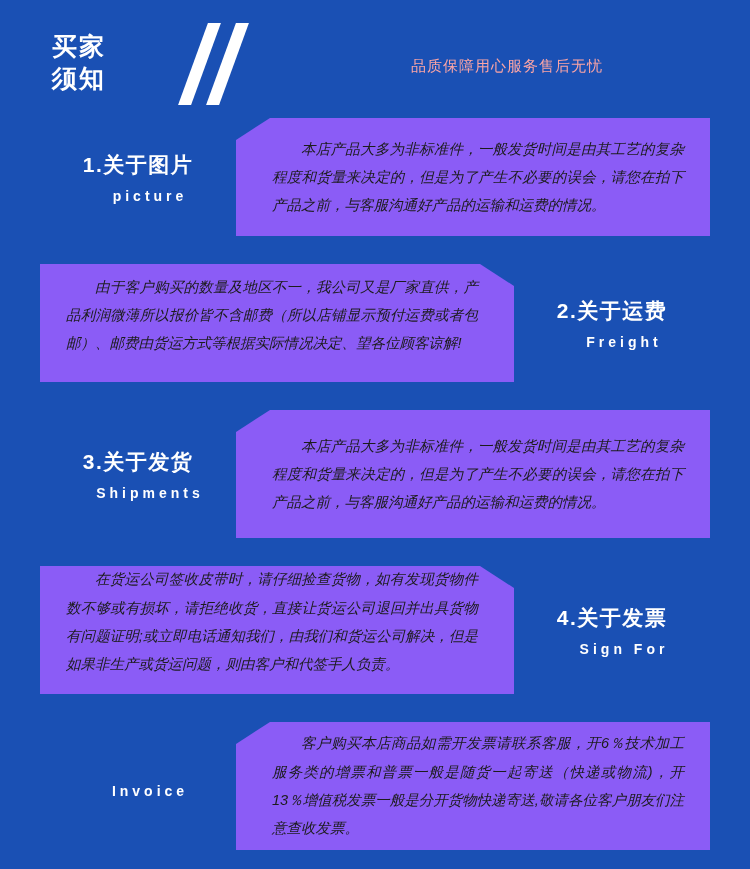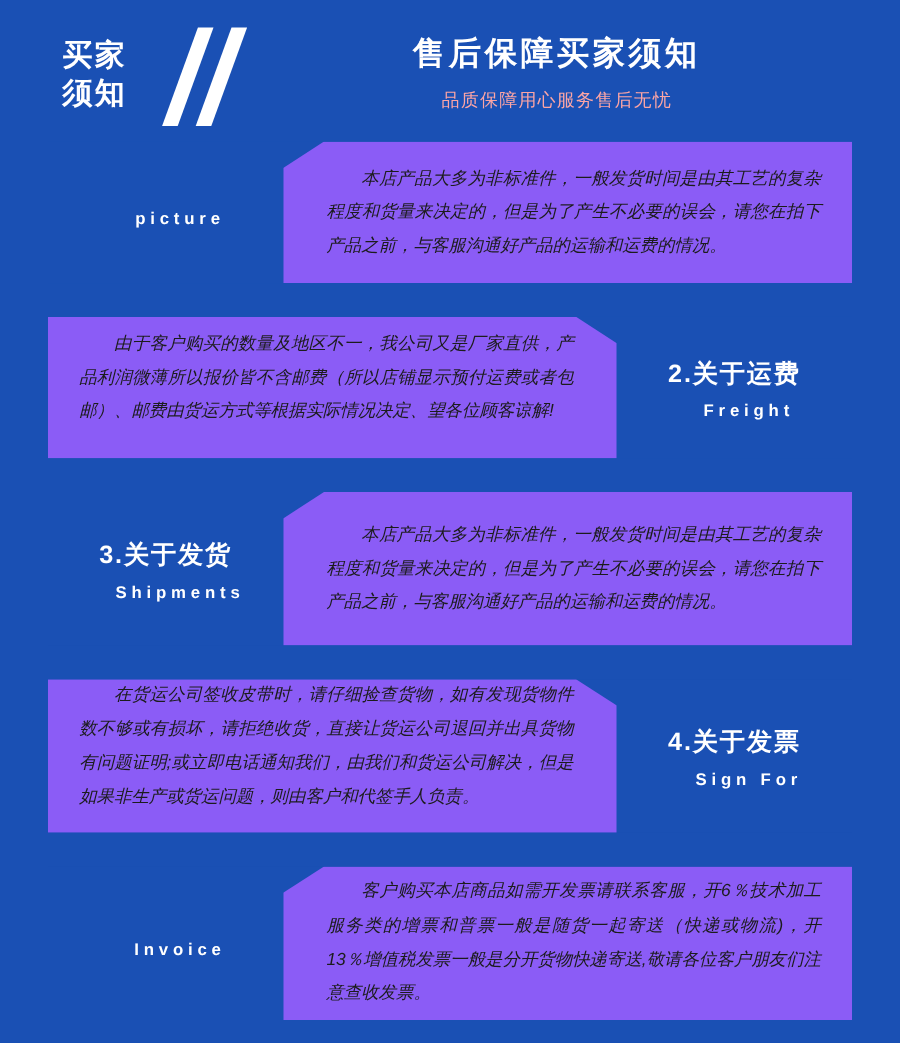--- a/index.html
+++ b/index.html
@@ -22,20 +22,21 @@
   }
 
   
   .header {
     position: relative;
     height: 118px;
     display: flex;
     align-items: center;
     padding-top: 6px;
     box-sizing: border-box;
+    gap: 43px;
   }
   .header-badge {
     margin-left: 52px;
     color: #ffffff;
     font-size: 25px;
     font-weight: bold;
     line-height: 1.28;
     letter-spacing: 2px;
     width: 76px;
   }
@@ -161,27 +162,27 @@
   <div class="header">
     <div class="header-badge">
       <div>买家</div>
       <div>须知</div>
     </div>
     <div class="slashes">
       <i class="s1"></i>
         <i class="s2"></i>
     </div>
     <div class="header-titles">
-      <div class="header-main">售后保障买家须知</div>
       <div class="header-sub">品质保障用心服务售后无忧</div>
     </div>
   </div>
 
   <div class="section">
     <div class="label at-left">
+      <div class="label-title"><span>1.</span><span>关于图片</span></div>
       <div class="label-en">picture</div>
     </div>
     <div class="panel right">
       <div class="panel-text">本店产品大多为非标准件，一般发货时间是由其工艺的复杂程度和货量来决定的，但是为了产生不必要的误会，请您在拍下产品之前，与客服沟通好产品的运输和运费的情况。</div>
     </div>
   </div>
 
   <div class="section">
     <div class="panel left">
       <div class="panel-text">由于客户购买的数量及地区不一，我公司又是厂家直供，产品利润微薄所以报价皆不含邮费（所以店铺显示预付运费或者包邮）、邮费由货运方式等根据实际情况决定、望各位顾客谅解!</div>

